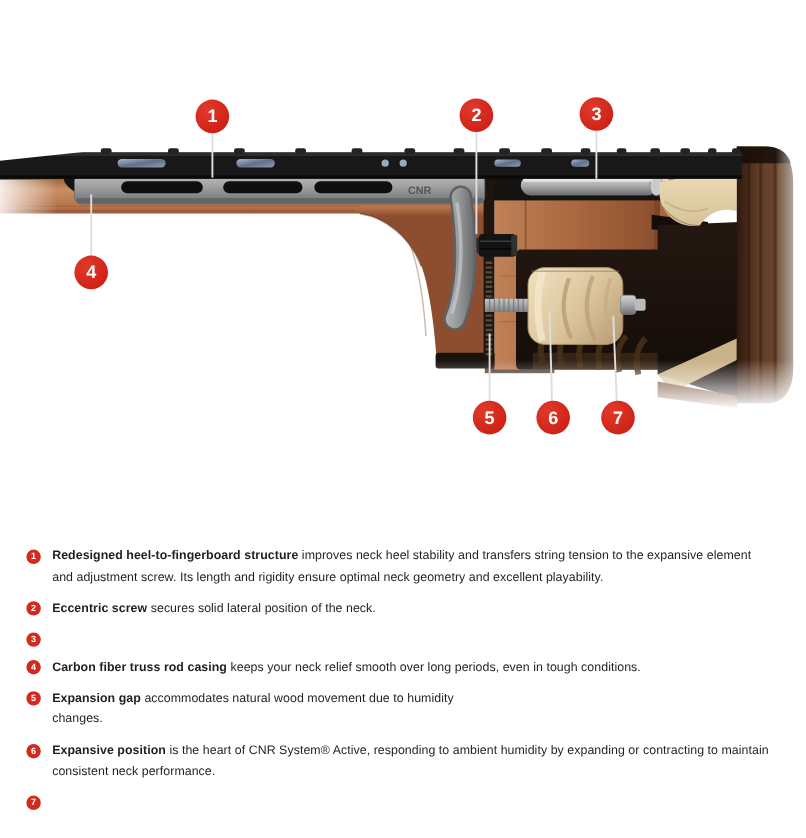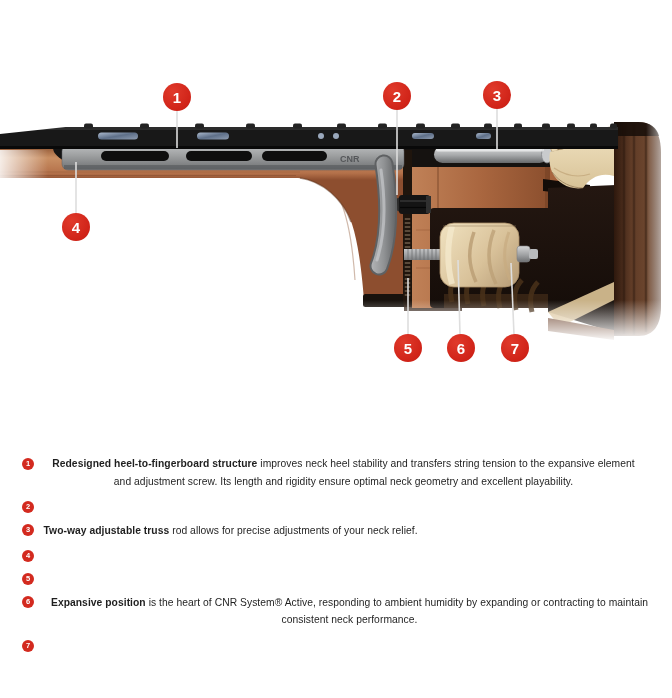--- a/index.html
+++ b/index.html
@@ -21,21 +21,21 @@
     font-size:15px;font-weight:bold;line-height:1;
   }
   .legend{position:absolute;left:22px;top:455px;width:640px;}
   .legend .item{display:flex;align-items:flex-start;margin-bottom:8.5px;}
   .legend .badge{
     flex:0 0 auto;width:12px;height:12px;border-radius:50%;background:var(--red);
     color:#fff;font-size:7.5px;font-weight:bold;display:flex;align-items:center;
     justify-content:center;margin-top:2.5px;margin-right:9.5px;line-height:1;
   }
   .legend .txt{
-    font-size:10.3px;line-height:17.5px;letter-spacing:0.05px;max-width:615px;text-align:center;
+    font-size:10.3px;line-height:17.5px;letter-spacing:0.05px;max-width:615px;
   }
   .legend .txt b{font-weight:bold;}
   .legend .item:nth-child(1) .txt{max-width:600px;}
   .legend .item:nth-child(5) .txt{max-width:352px;}
   .legend .item:nth-child(6) .txt{max-width:612px;}
 </style>
 </head>
 <body>
 
 <div class="stage">
@@ -299,30 +299,32 @@
     </div>
 </div>
 
 <div class="legend">
   <div class="item">
     <span class="badge">1</span>
     <p class="txt"><b>Redesigned heel-to-fingerboard structure</b> <span>improves neck heel stability and transfers string tension to the expansive element and adjustment screw. Its length and rigidity ensure optimal neck geometry and excellent playability.</span></p>
   </div>
   <div class="item">
     <span class="badge">2</span>
+    <p class="txt"><b>Eccentric screw</b> <span>secures solid lateral position of the neck.</span></p>
   </div>
   <div class="item">
     <span class="badge">3</span>
-    <p class="txt"><b>Two-way adjustable truss</b> <span>rod allows for precise adjustments of your neck relief.</span></p>
   </div>
   <div class="item">
     <span class="badge">4</span>
+    <p class="txt"><b>Carbon fiber truss rod casing</b> <span>keeps your neck relief smooth over long periods, even in tough conditions.</span></p>
   </div>
   <div class="item">
     <span class="badge">5</span>
+    <p class="txt"><b>Expansion gap</b> <span>accommodates natural wood movement due to humidity changes.</span></p>
   </div>
   <div class="item">
     <span class="badge">6</span>
     <p class="txt"><b>Expansive position</b> <span>is the heart of CNR System® Active, responding to ambient humidity by expanding or contracting to maintain consistent neck performance.</span></p>
   </div>
   <div class="item">
     <span class="badge">7</span>
   </div>
 </div>
 

